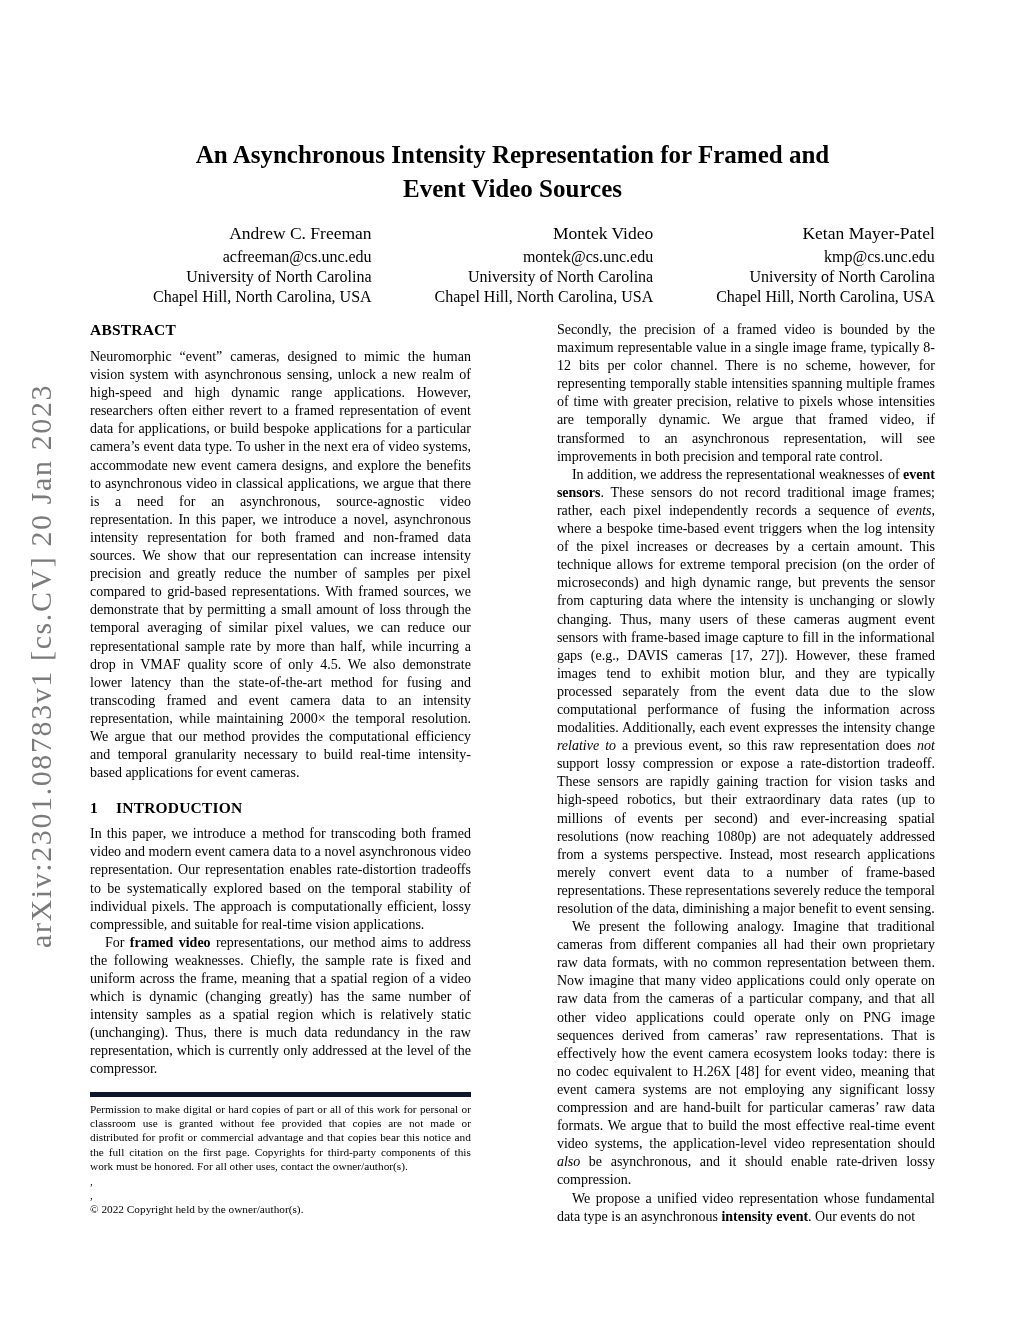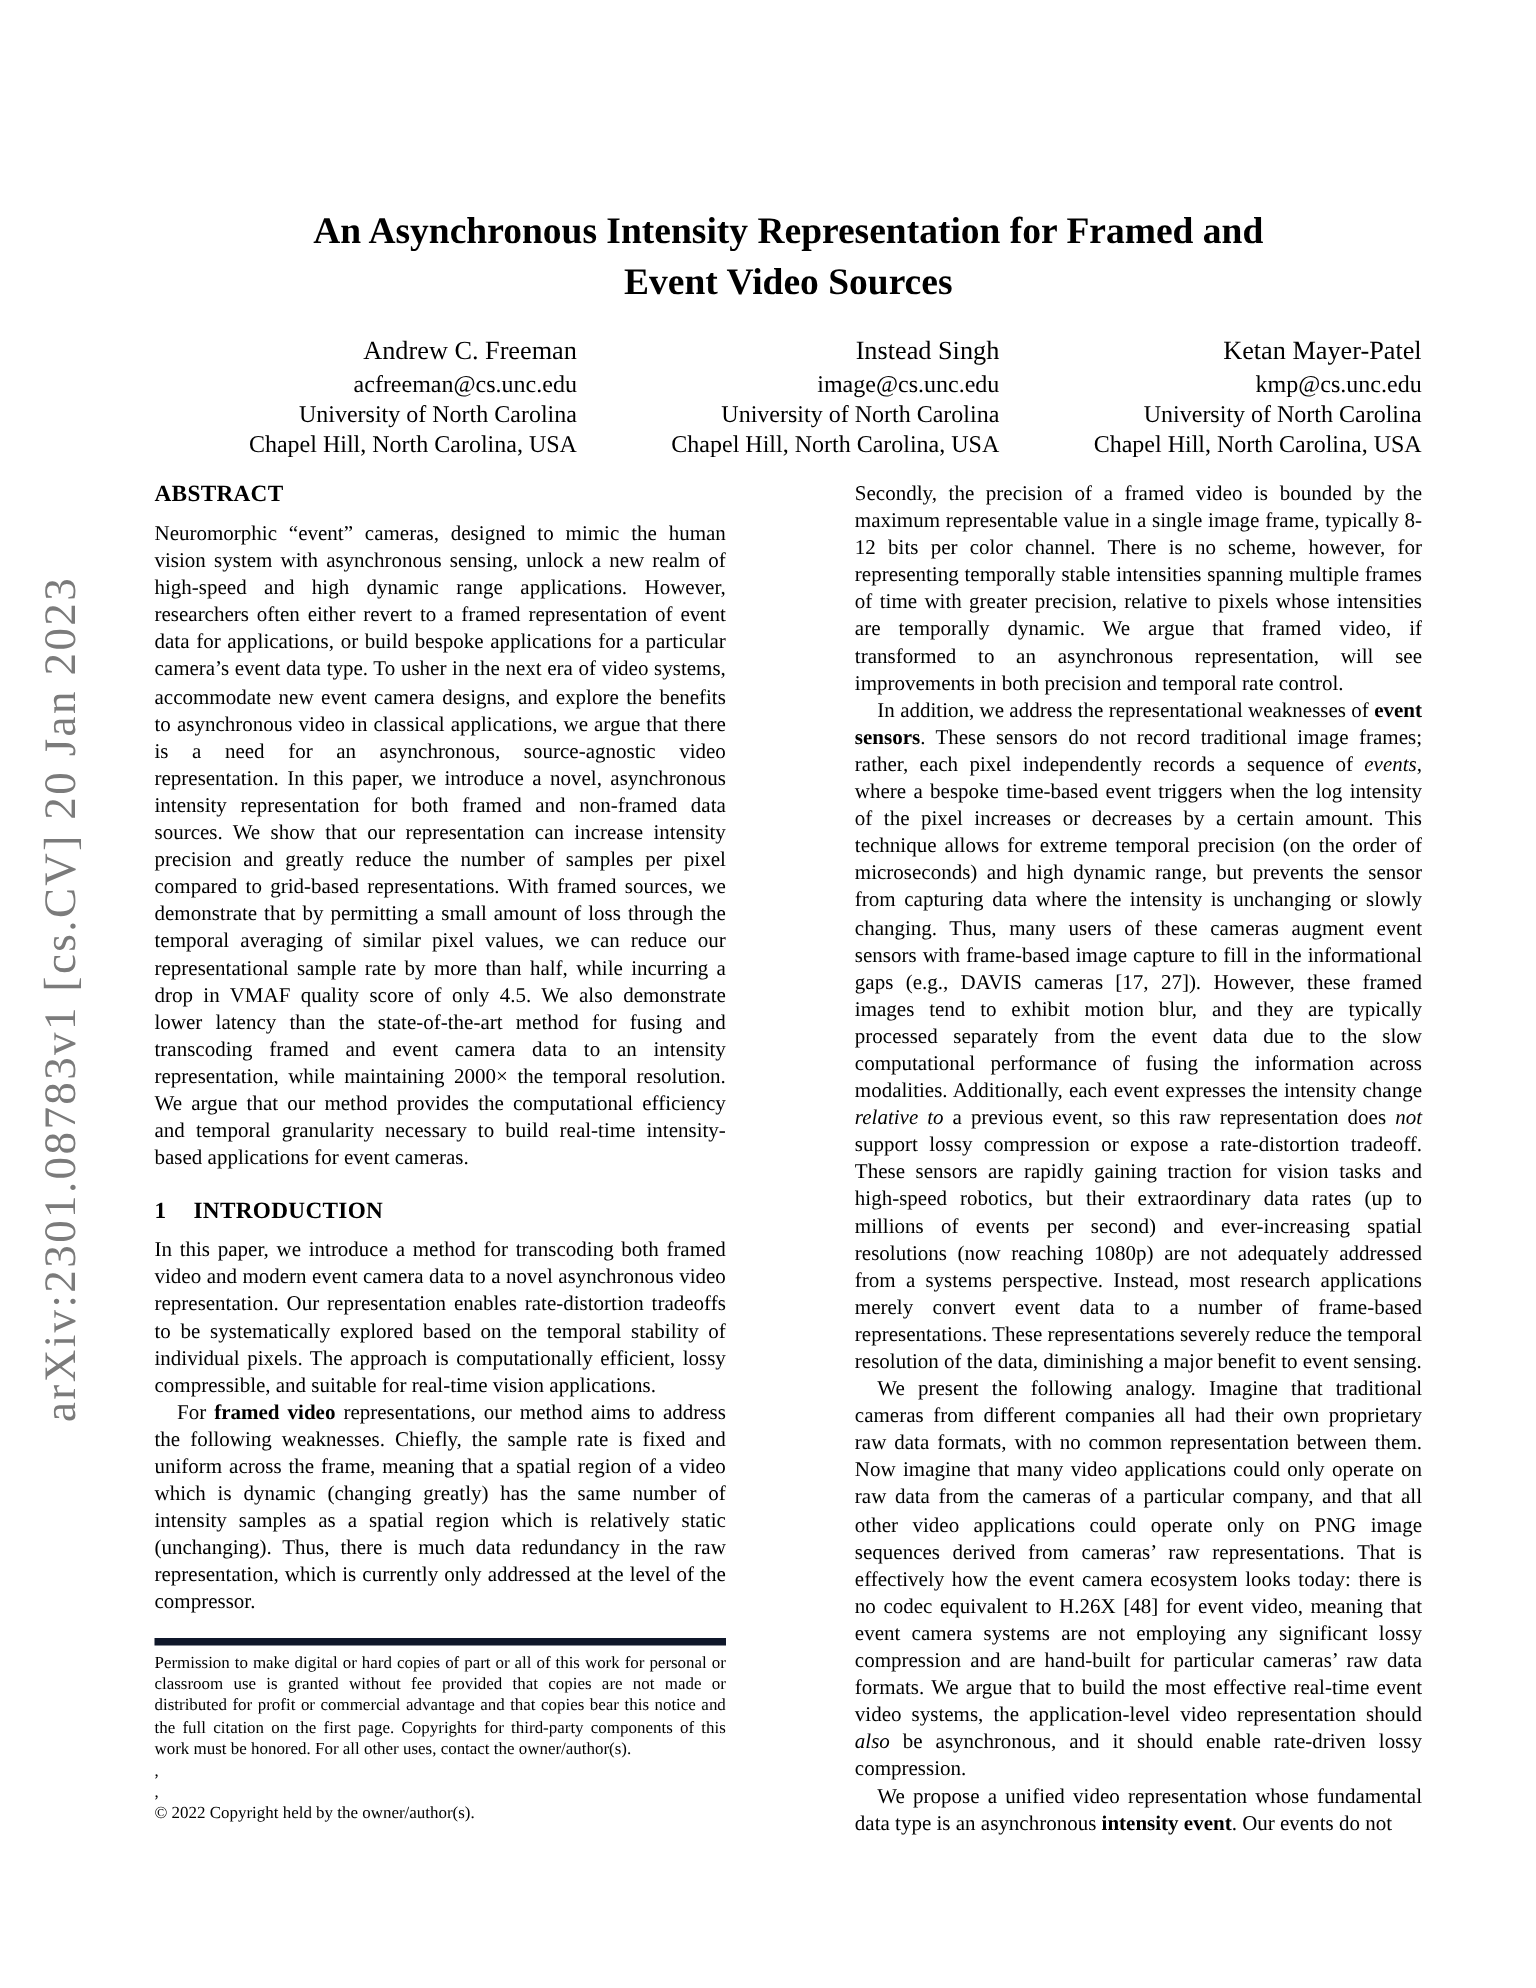--- a/index.html
+++ b/index.html
@@ -5,21 +5,21 @@
   * { margin:0; padding:0; box-sizing:border-box; }
   html,body { width:1024px; height:1325px; background:#ffffff; overflow:hidden; }
   body { font-family:"Liberation Serif", serif; color:#000; position:relative; }
 
   .watermark {
     position:absolute; top:948px; left:24px;
     transform:rotate(-90deg); transform-origin:top left;
     font-size:30px; letter-spacing:1.6px; color:#7b7b7b; white-space:nowrap;
   }
 
-  .sheet { position:absolute; left:103px; top:0; width:845px; }
+  .sheet { position:absolute; left:90px; top:0; width:845px; }
 
   .title {
     margin-top:138px; text-align:center; font-weight:bold; font-size:25px;
     line-height:34px; white-space:pre-line;
   }
 
   .authors { display:flex; margin-top:16px; }
   .author { width:281.6px; text-align:right; }
   .author .name { font-size:17.5px; line-height:22px; margin-bottom:3px; }
   .author .sub { font-size:16px; line-height:20px; }
@@ -56,22 +56,22 @@
 Event Video Sources</h1>
 
   <div class="authors">
     <div class="author">
       <div class="name">Andrew C. Freeman</div>
       <div class="sub">acfreeman@cs.unc.edu</div>
       <div class="sub">University of North Carolina</div>
       <div class="sub">Chapel Hill, North Carolina, USA</div>
     </div>
     <div class="author">
-      <div class="name">Instead Singh</div>
-      <div class="sub">image@cs.unc.edu</div>
+      <div class="name">Montek Video</div>
+      <div class="sub">montek@cs.unc.edu</div>
       <div class="sub">University of North Carolina</div>
       <div class="sub">Chapel Hill, North Carolina, USA</div>
     </div>
     <div class="author">
       <div class="name">Ketan Mayer-Patel</div>
       <div class="sub">kmp@cs.unc.edu</div>
       <div class="sub">University of North Carolina</div>
       <div class="sub">Chapel Hill, North Carolina, USA</div>
     </div>
   </div>

